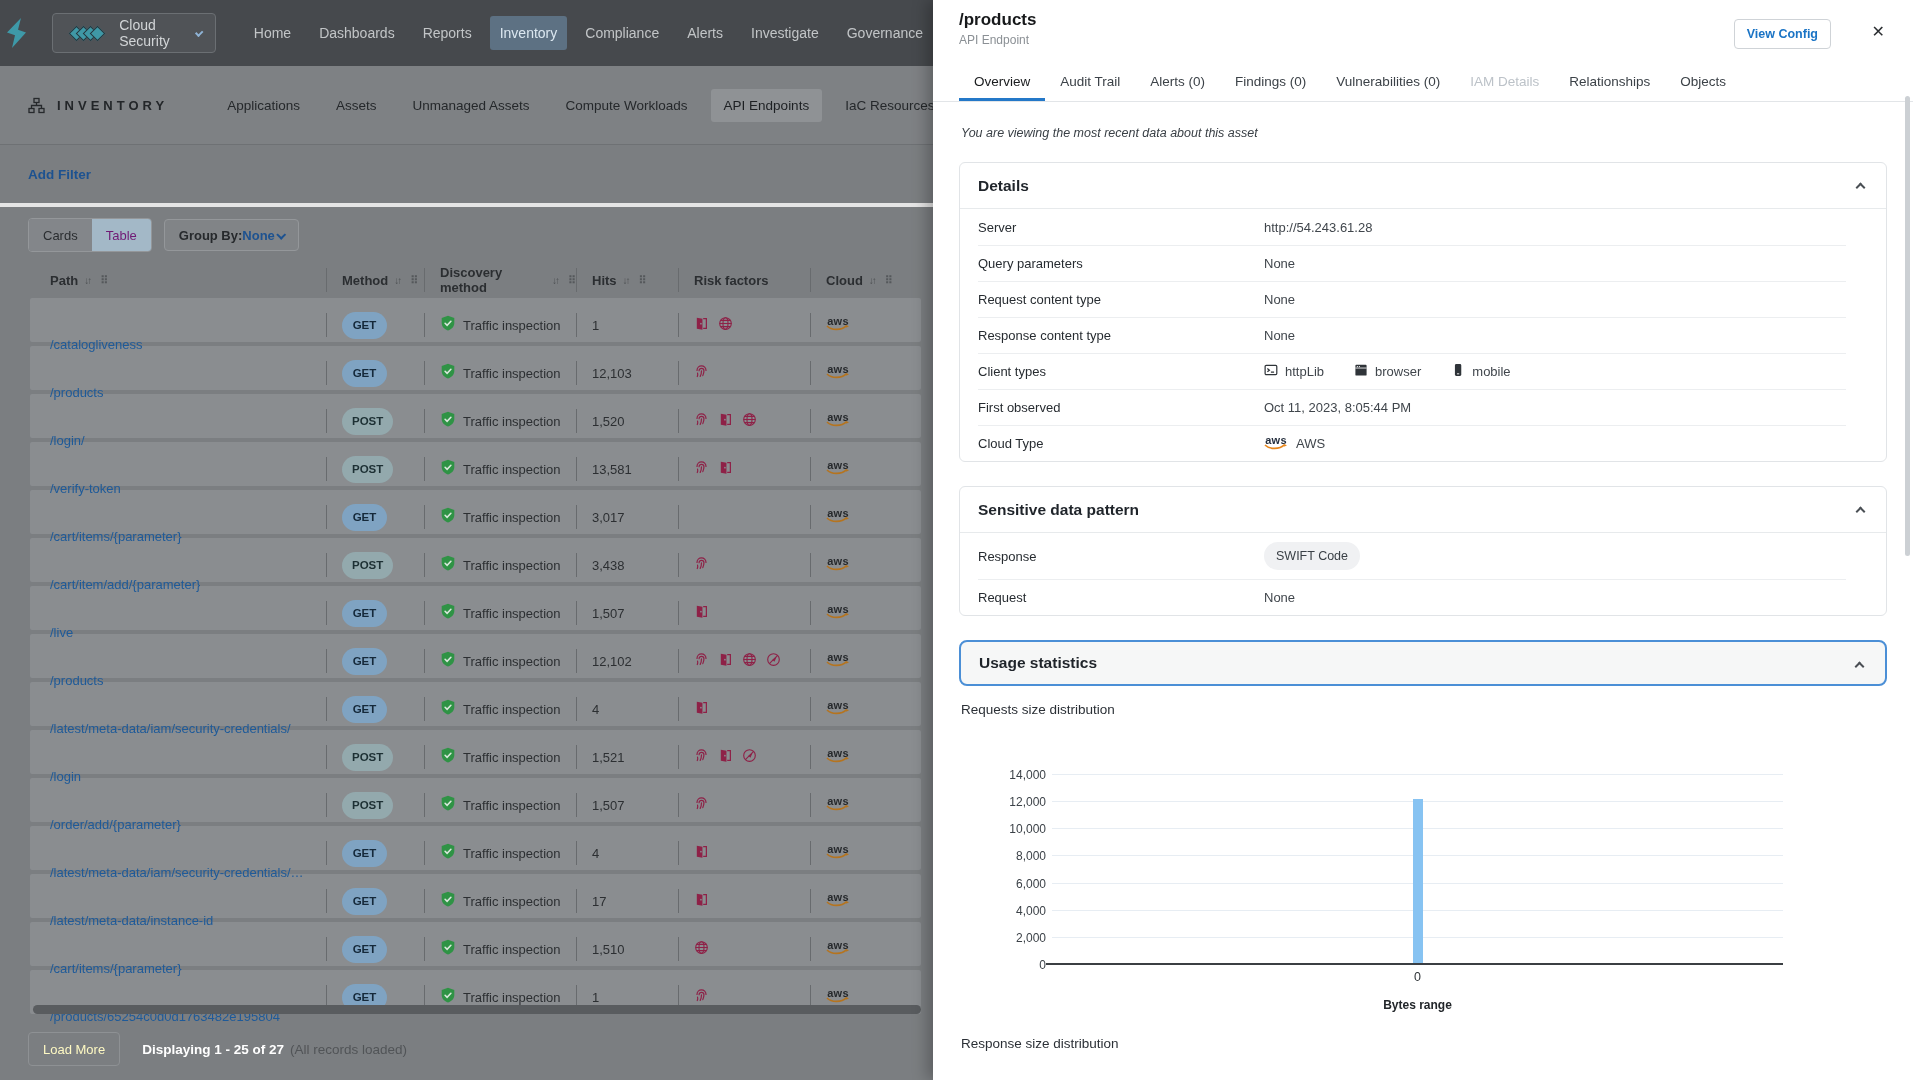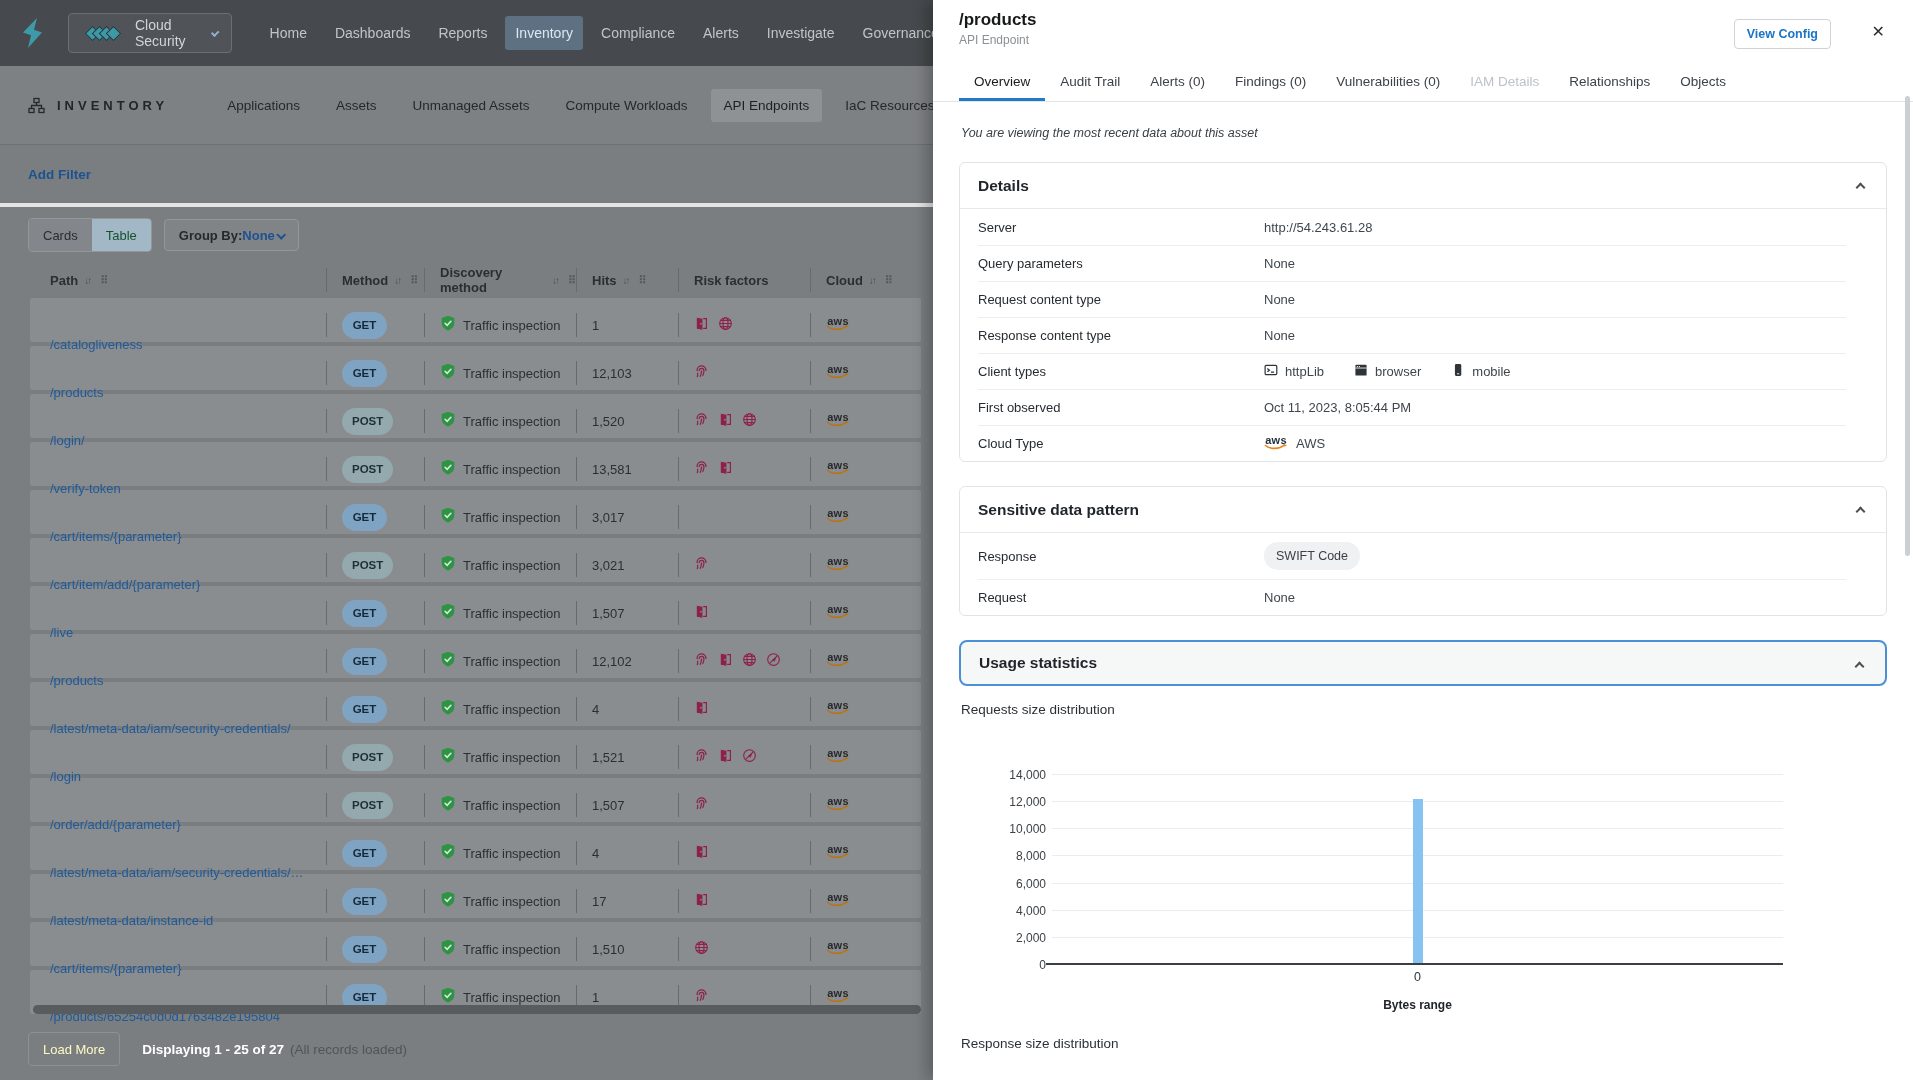--- a/index.html
+++ b/index.html
@@ -4,21 +4,21 @@
 <style>
   html,body{margin:0;padding:0;width:1913px;height:1080px;overflow:hidden;
     font-family:"Liberation Sans",sans-serif;background:#7b7e81;}
   *{box-sizing:border-box;}
   .app{position:relative;width:1913px;height:1080px;}
 
   
   .left{position:absolute;left:0;top:0;width:933px;height:1080px;background:#7b7e81;}
 
   .topnav{position:absolute;left:0;top:0;width:100%;height:66px;background:#46494d;
-    display:flex;align-items:center;}
+    display:flex;align-items:center;justify-content:flex-end;}
   .brand-logo{margin-left:22px;flex:0 0 auto;display:flex;align-items:center;}
   .product-switcher{margin-left:22px;height:40px;display:flex;align-items:center;gap:10px;
     padding:0 14px;border:1px solid #6b6f73;border-radius:4px;background:#505357;cursor:pointer;}
   .diamonds{display:flex;align-items:center;padding-left:4px;}
   .dia{width:11px;height:11px;background:#3f98a6;border:1px solid #27363d;transform:rotate(45deg);margin-right:-4px;}
   .brand-label{color:#d2d5d7;font-size:14px;margin-left:10px;}
   .chev{display:inline-block;width:7px;height:7px;border-right:2px solid currentColor;
     border-bottom:2px solid currentColor;transform:rotate(45deg) translateY(-1px);}
   .sw-chev{color:#8fb3d6;margin-left:14px;}
   .navitems{display:flex;align-items:center;margin-left:28px;gap:8px;}
@@ -35,21 +35,21 @@
   .subtab.active{background:#8f9295;color:#1d2023;}
 
   .filter-row{position:absolute;left:0;top:146px;width:100%;height:61px;border-bottom:4px solid #e5e5e5;
     display:flex;align-items:center;}
   .add-filter{margin-left:28px;color:#1d5290;font-size:13.5px;font-weight:700;cursor:pointer;}
 
   .toolbar{position:absolute;left:0;top:208px;width:100%;height:54px;display:flex;align-items:center;}
   .view-toggle{margin-left:28px;display:flex;border:1px solid #94979a;border-radius:4px;overflow:hidden;}
   .vt-btn{height:32px;padding:0 14px;display:flex;align-items:center;font-size:13px;
     background:#83868a;color:#2a2d30;cursor:pointer;font-weight:500;}
-  .vt-btn.active{background:#a3b8c7;color:#14532d;}
+  .vt-btn.active{background:#a3b8c7;color:#701a75;}
   .group-by{margin-left:12px;height:32px;border:1px solid #94979a;border-radius:4px;
     display:flex;align-items:center;gap:0;padding:0 14px;cursor:pointer;background:#818487;}
   .gb-label{font-size:13px;font-weight:600;color:#26292c;}
   .gb-value{font-size:13px;font-weight:700;color:#1d5290;}
   .gb-chev{color:#1d5290;margin-left:2px;}
 
   
   .tablewrap{position:absolute;left:30px;top:262px;width:891px;}
   .tgrid{display:grid;grid-template-columns:296px 98px 152px 102px 132px 111px;}
   .thead{height:36px;}
@@ -472,21 +472,21 @@
             <div class="cell">
               <span class="cdiv"></span>
               <span><svg width="16" height="17" viewBox="0 0 16 17">
                   <path d="M8 .8l6.3 2.1v5.2c0 3.7-2.7 6.3-6.3 7.4C4.4 14.4 1.7 11.8 1.7 8.1V2.9z" fill="#2f9345"></path>
                   <path d="M5.1 8.3l2 2 3.8-4" fill="none" stroke="#d9e8dc" stroke-width="1.6" stroke-linecap="round"></path>
                 </svg></span>
               <span class="disc-txt">Traffic inspection</span>
             </div>
             <div class="cell">
               <span class="cdiv"></span>
-              <span class="hits">3,021</span>
+              <span class="hits">3,438</span>
             </div>
             <div class="cell">
               <span class="cdiv"></span>
               <span class="risks">
                 <span><svg width="15" height="15" viewBox="0 0 16 16" fill="none" stroke="#8e2147" stroke-width="1.3" stroke-linecap="round">
                     <path d="M3.2 6.8a4.8 4.8 0 0 1 9.6 0"></path>
                     <path d="M5.4 7.2a2.6 2.6 0 0 1 5.2 0c0 2-.5 3.6-1.2 5.2"></path>
                     <path d="M8 7.2c0 2.4-.5 4.3-1.4 6"></path>
                     <path d="M3.8 9.8c.4 1.4.2 2.6-.3 3.6"></path>
                   </svg></span>

